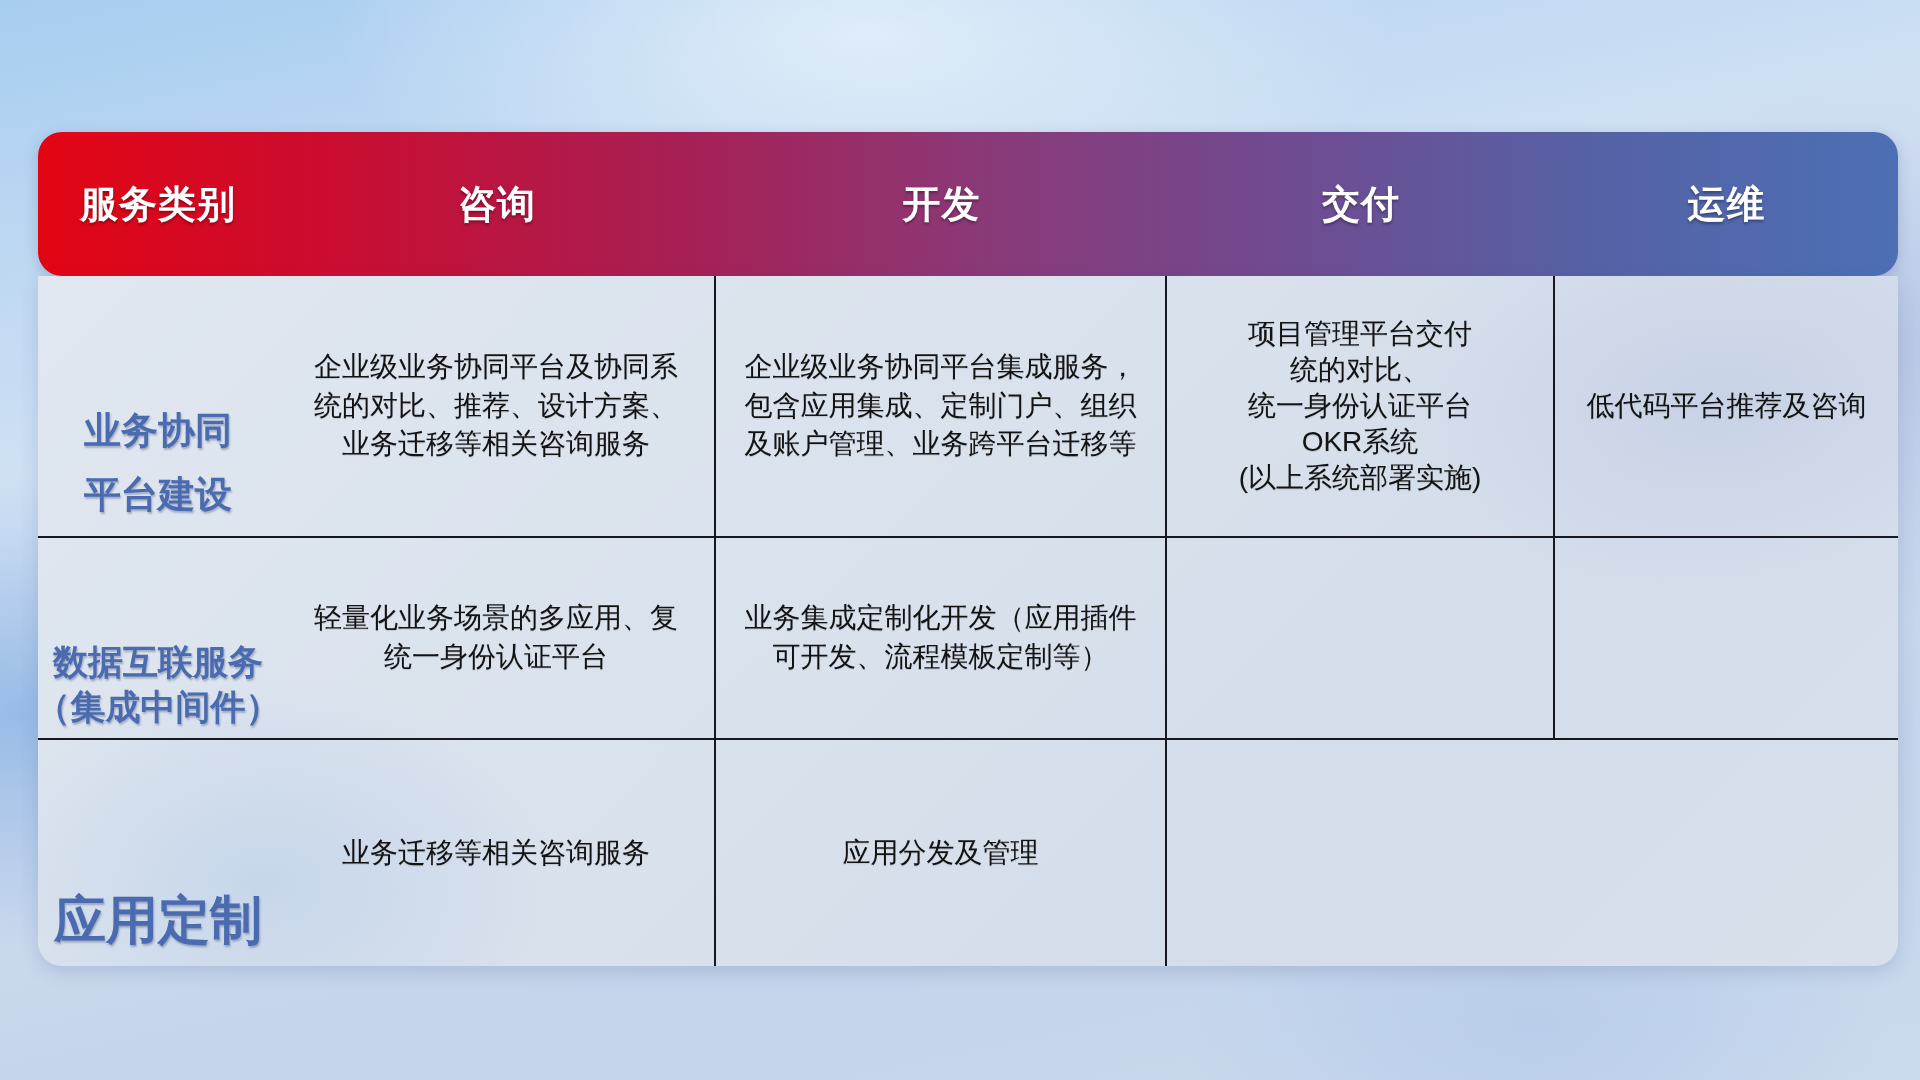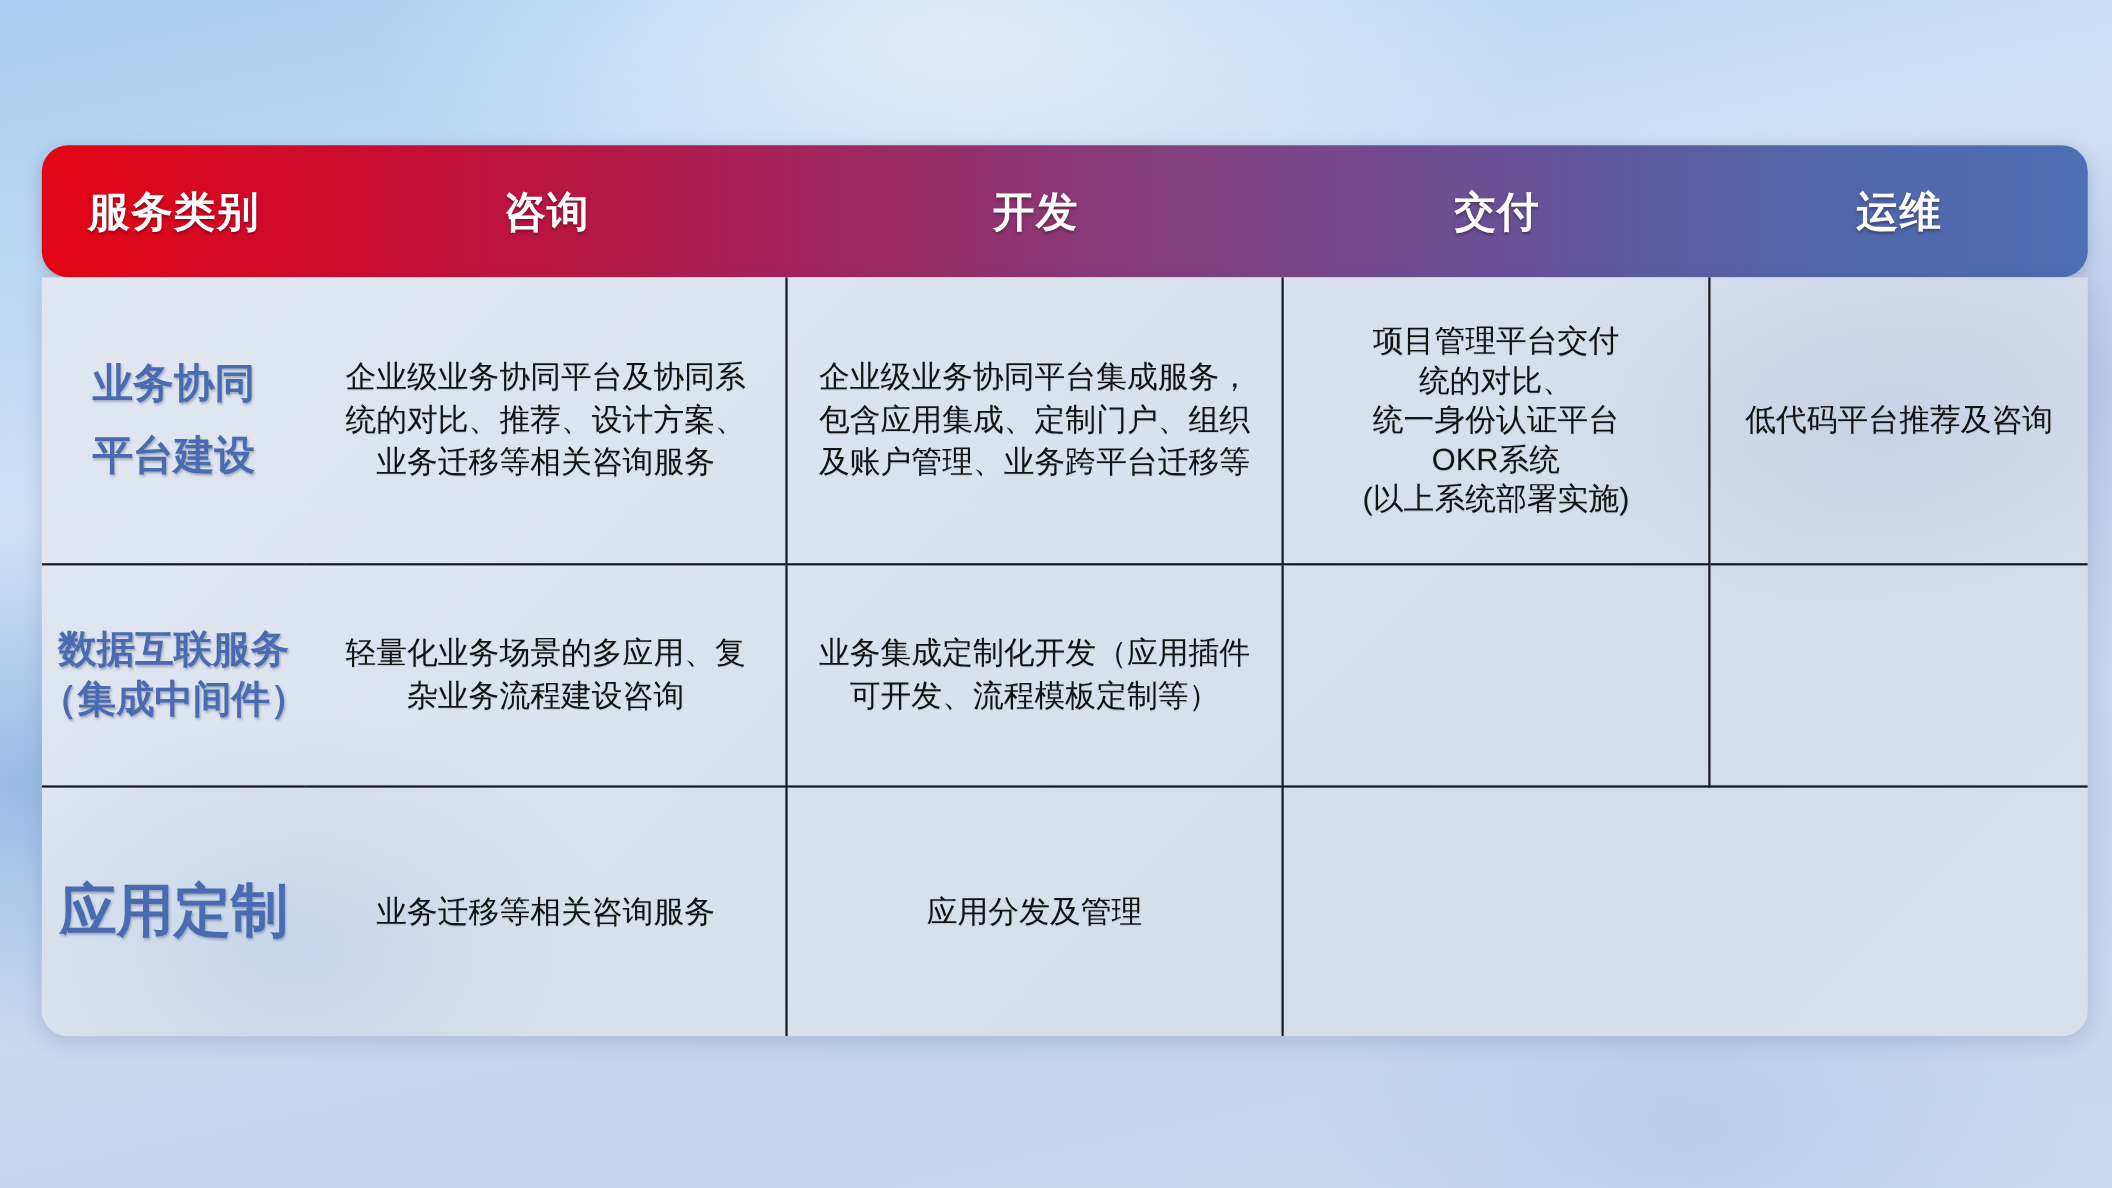--- a/index.html
+++ b/index.html
@@ -10,21 +10,21 @@
     background:
       radial-gradient(420px 340px at 1% 66%, rgba(105,158,222,0.55), transparent 70%),
       radial-gradient(560px 380px at 99% 32%, rgba(148,163,214,0.38), transparent 72%),
       radial-gradient(760px 320px at 45% 3%, rgba(255,255,255,0.55), transparent 70%),
       radial-gradient(500px 300px at 80% 95%, rgba(160,185,228,0.35), transparent 70%),
       linear-gradient(168deg,#a7cdf0 0%,#bcd7f2 16%,#d3e2f4 36%,#cfdcef 55%,#c3d4eb 76%,#cadaee 100%);
   }
   .table-wrap{position:absolute;left:38px;top:132px;width:1860px;}
   
   .header-bar{
-    height:120px;border-radius:24px;
+    height:144px;border-radius:24px;
     display:grid;grid-template-columns:240px 438px 451px 388px 343px;
     align-items:center;
     background:linear-gradient(90deg,#e30513 0%,#cc0c2f 15%,#a62055 35%,#8c3876 50%,#6e4c92 68%,#5562a6 84%,#4d6fb4 100%);
     box-shadow:0 4px 14px rgba(60,80,130,0.25);
   }
   .hcell{
     display:flex;justify-content:center;align-items:center;
     color:#ffffff;font-size:38px;font-weight:700;letter-spacing:1px;
     text-shadow:0 2px 3px rgba(0,0,0,0.35);
   }
@@ -49,21 +49,21 @@
     white-space:pre-line;color:#131313;font-size:28px;line-height:1.38;
     text-shadow:0 1px 1px rgba(0,0,0,0.12);
   }
   .delivery-text{line-height:1.28;}
   .cat-text{
     white-space:pre;color:#4a6bb0;font-weight:700;font-size:52px;line-height:1.45;
     text-shadow:1px 2px 2px rgba(25,40,85,0.30);
   }
   .cat-roomy{line-height:1.75;font-size:37px;}
   .cat-tight{line-height:1.28;font-size:35px;}
-  .cat-cell{padding:8px 0;overflow:visible;}
+  .cat-cell{padding:8px 0;overflow:visible;align-items:flex-end;}
 </style>
 </head>
 <body>
 
 <div class="table-wrap">
 
   <div class="header-bar">
     <div class="hcell">
       <span>服务类别</span>
     </div>
@@ -107,21 +107,21 @@
     <div class="cell bB">
       <span class="body-text">低代码平台推荐及咨询</span>
     </div>
 
     <div class="cell cat-cell bB">
       <span class="cat-text cat-tight">数据互联服务
 （集成中间件）</span>
     </div>
     <div class="cell bR bB">
       <span class="body-text">轻量化业务场景的多应用、复
-杂业务流程建设咨询</span>
+统一身份认证平台</span>
     </div>
     <div class="cell bR bB">
       <span class="body-text">业务集成定制化开发（应用插件
 可开发、流程模板定制等）</span>
     </div>
     <div class="cell bR bB">
       <span class="body-text"></span>
     </div>
     <div class="cell bB">
       <span class="body-text"></span>

